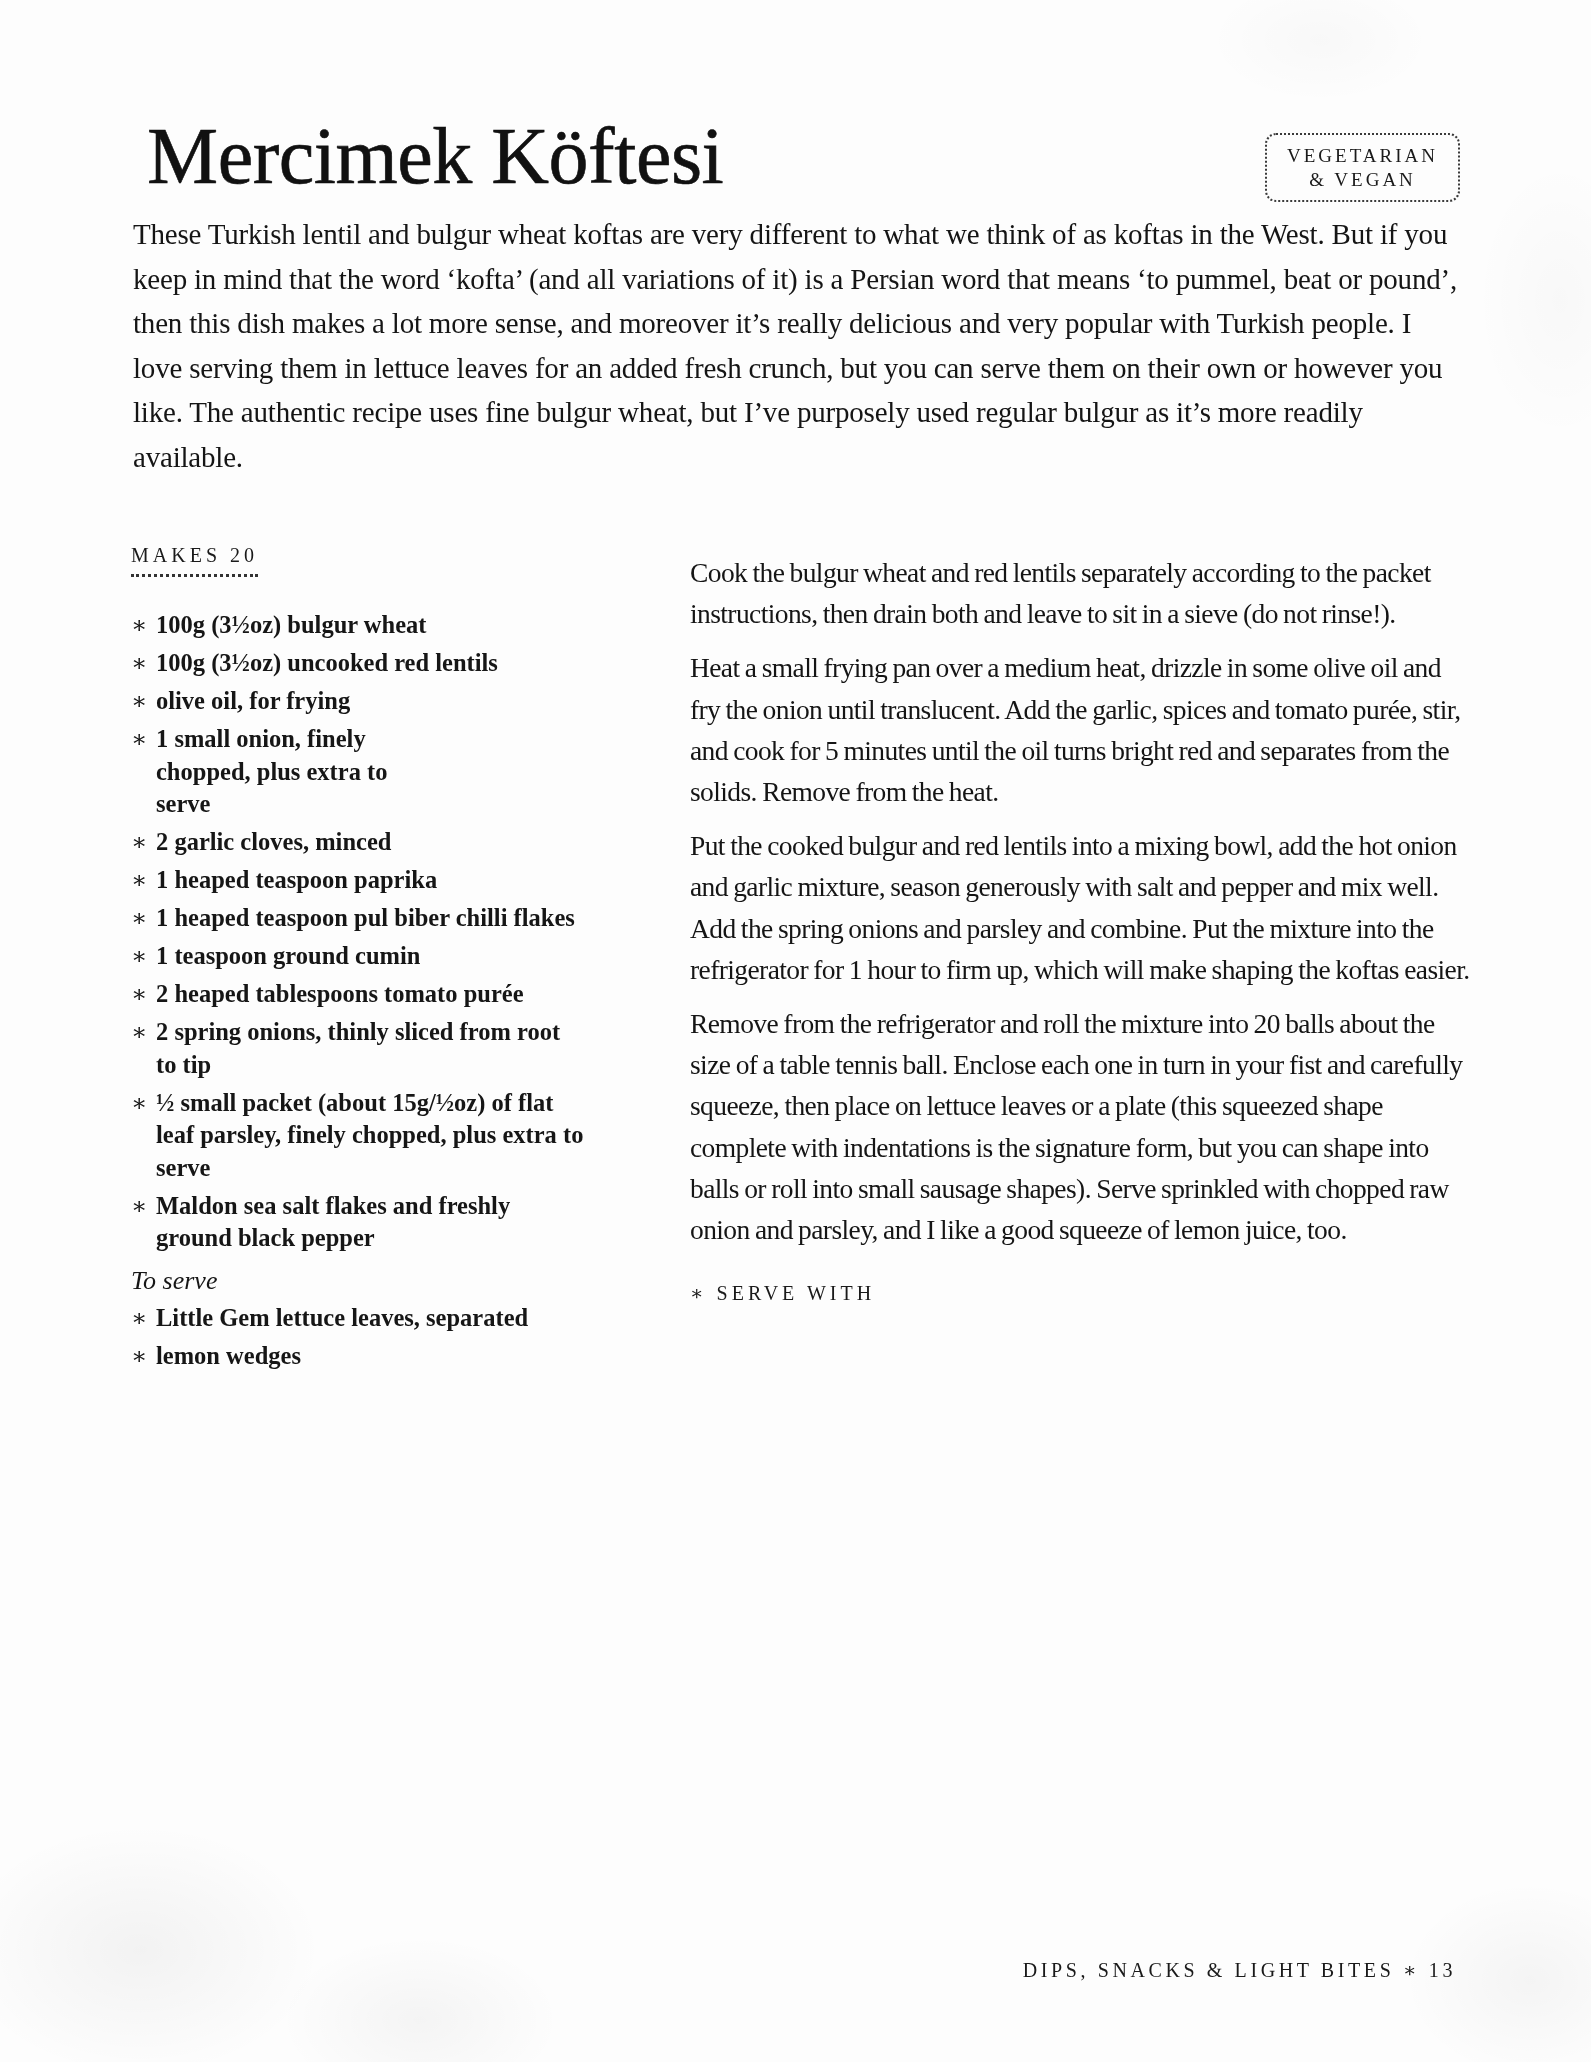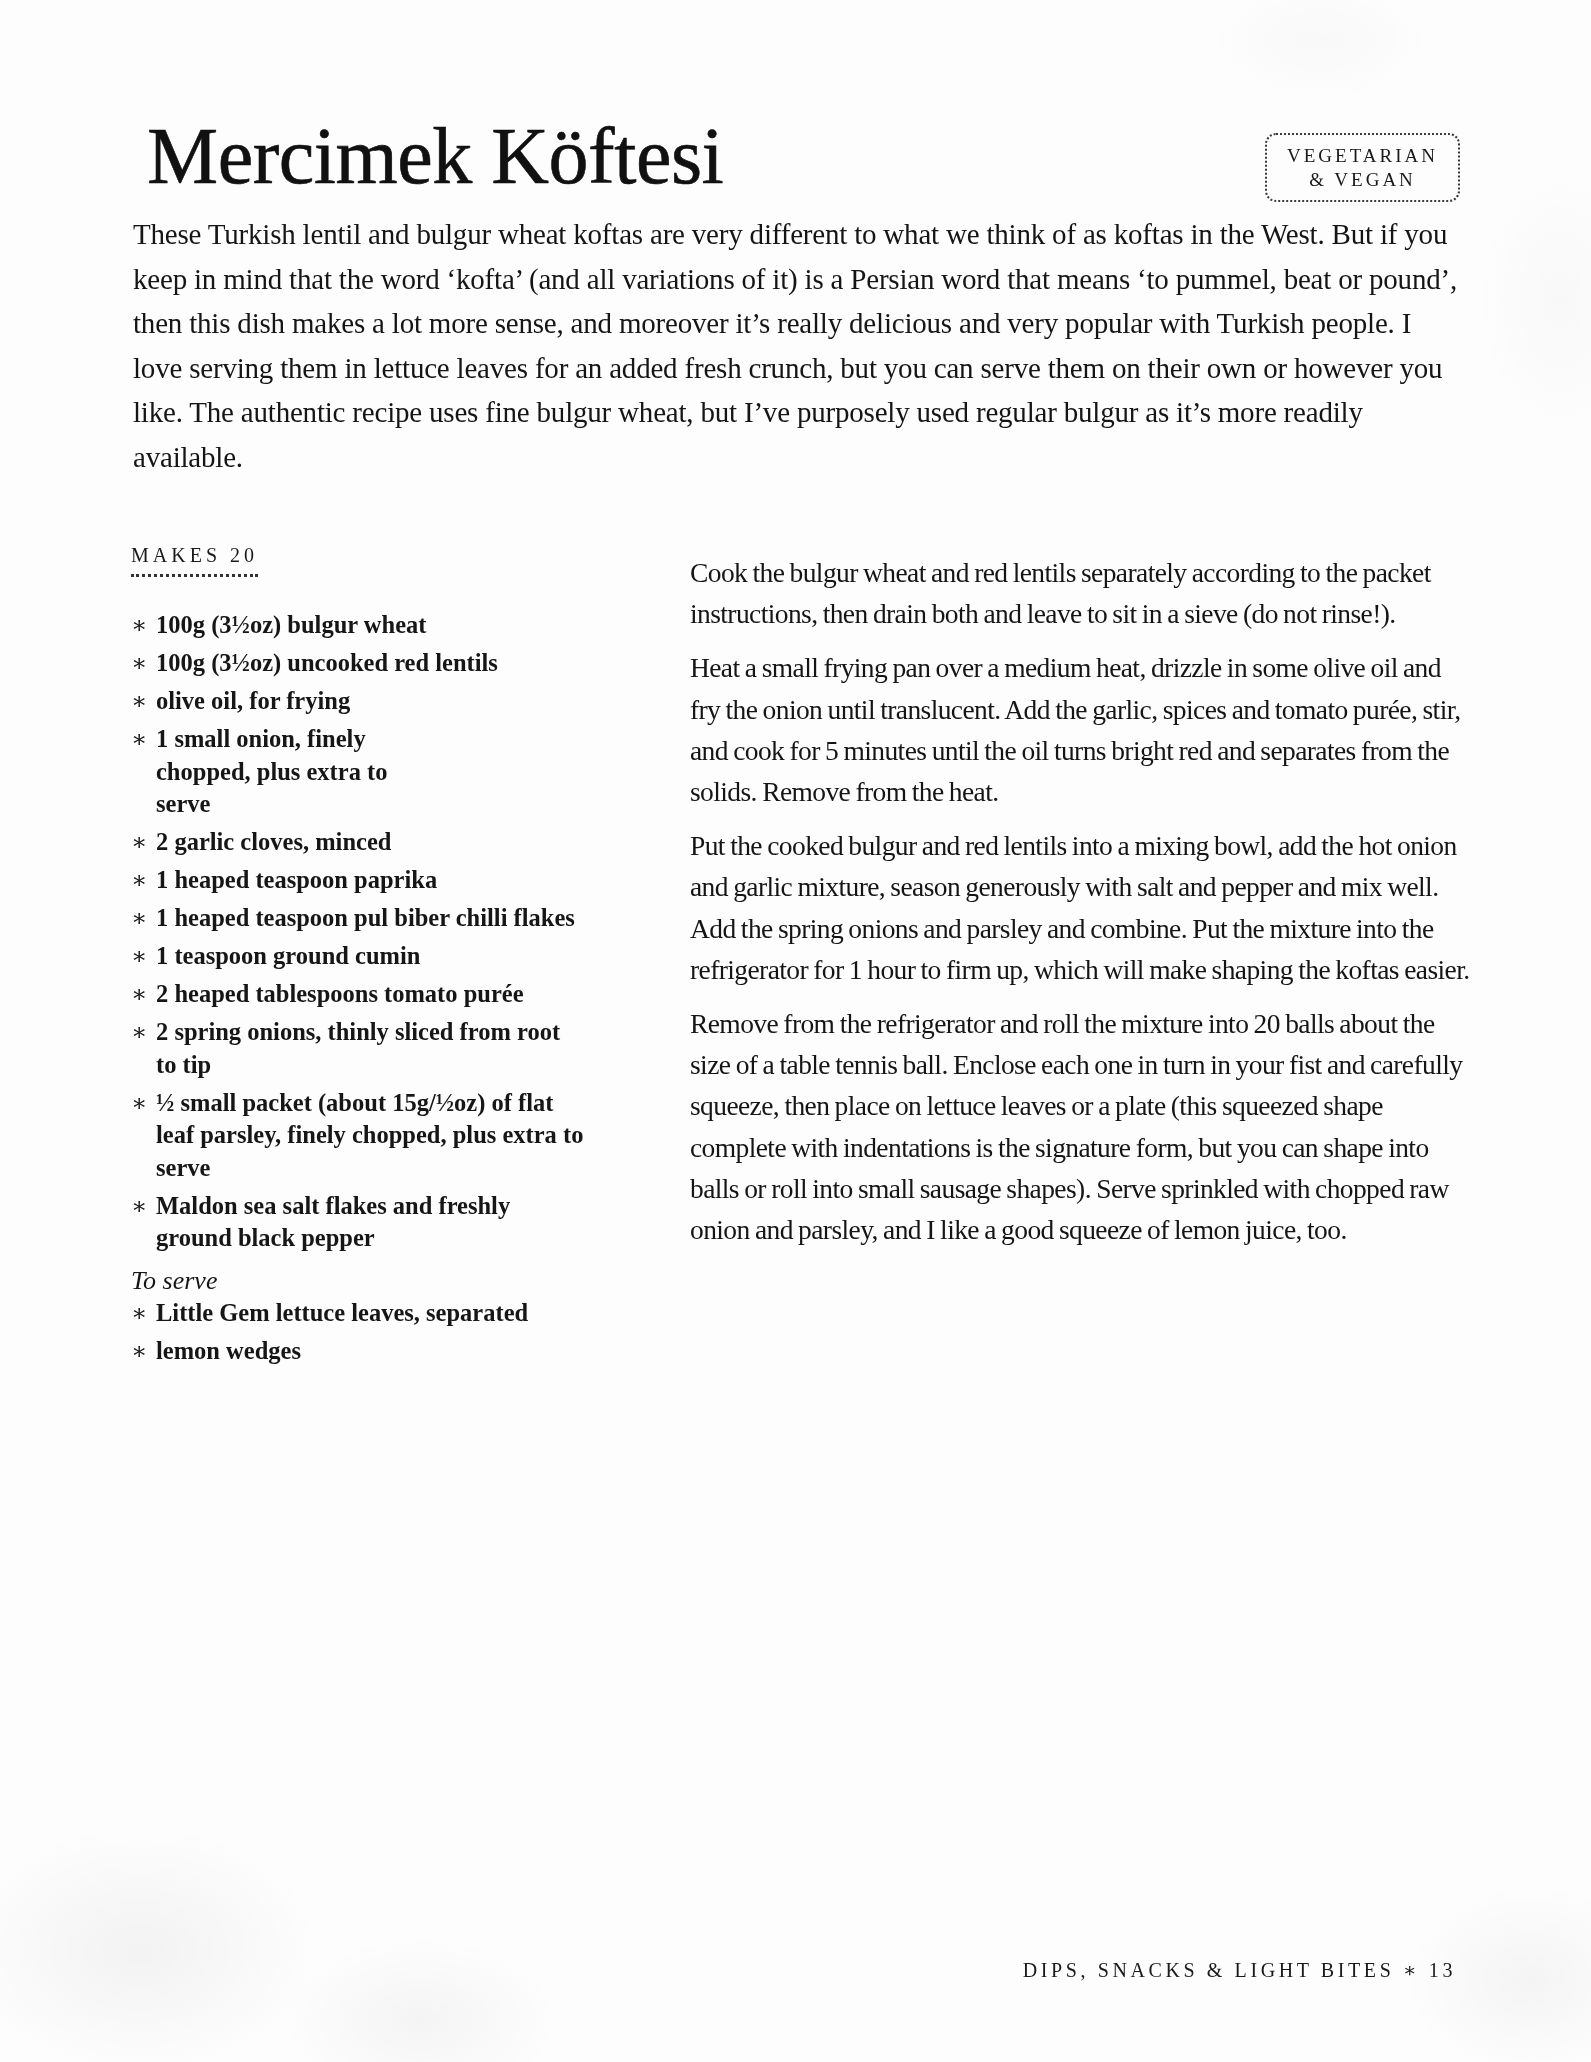--- a/index.html
+++ b/index.html
@@ -107,20 +107,21 @@
       left: 0;
       top: 0;
       font-weight: 400;
       font-size: 24px;
     }
     .subhead {
       font-style: italic;
       font-size: 26px;
       line-height: 32px;
       margin-top: 10px;
+      margin-bottom: 5px;
       color: #161616;
     }
 
     .method-col {
       position: absolute;
       left: 690px;
       top: 552px;
       width: 780px;
     }
     .method-col p {
@@ -197,20 +198,21 @@
   </ul>
 </div>
 
 <div class="method-col">
   <p>Cook the bulgur wheat and red lentils separately according to the packet instructions, then drain both and leave to sit in a sieve (do not rinse!).</p>
   <p>Heat a small frying pan over a medium heat, drizzle in some olive oil and fry the onion until translucent. Add the garlic, spices and tomato purée, stir, and cook for 5 minutes until the oil turns bright red and separates from the solids. Remove from the heat.</p>
   <p>Put the cooked bulgur and red lentils into a mixing bowl, add the hot onion and garlic mixture, season generously with salt and pepper and mix well. Add the spring onions and parsley and combine. Put the mixture into the refrigerator for 1 hour to firm up, which will make shaping the koftas easier.</p>
   <p>Remove from the refrigerator and roll the mixture into 20 balls about the size of a table tennis ball. Enclose each one in turn in your fist and carefully squeeze, then place on lettuce leaves or a plate (this squeezed shape complete with indentations is the signature form, but you can shape into balls or roll into small sausage shapes). Serve sprinkled with chopped raw onion and parsley, and I like a good squeeze of lemon juice, too.</p>
 
   <div class="serve-with">
+    <div class="serve-with-label">∗ SERVE WITH</div>
   </div>
 </div>
 
 <div class="footer">
   <span>DIPS, SNACKS &amp; LIGHT BITES</span>
   <span>∗</span>
   <span>13</span>
 </div>
 
 </body></html>

